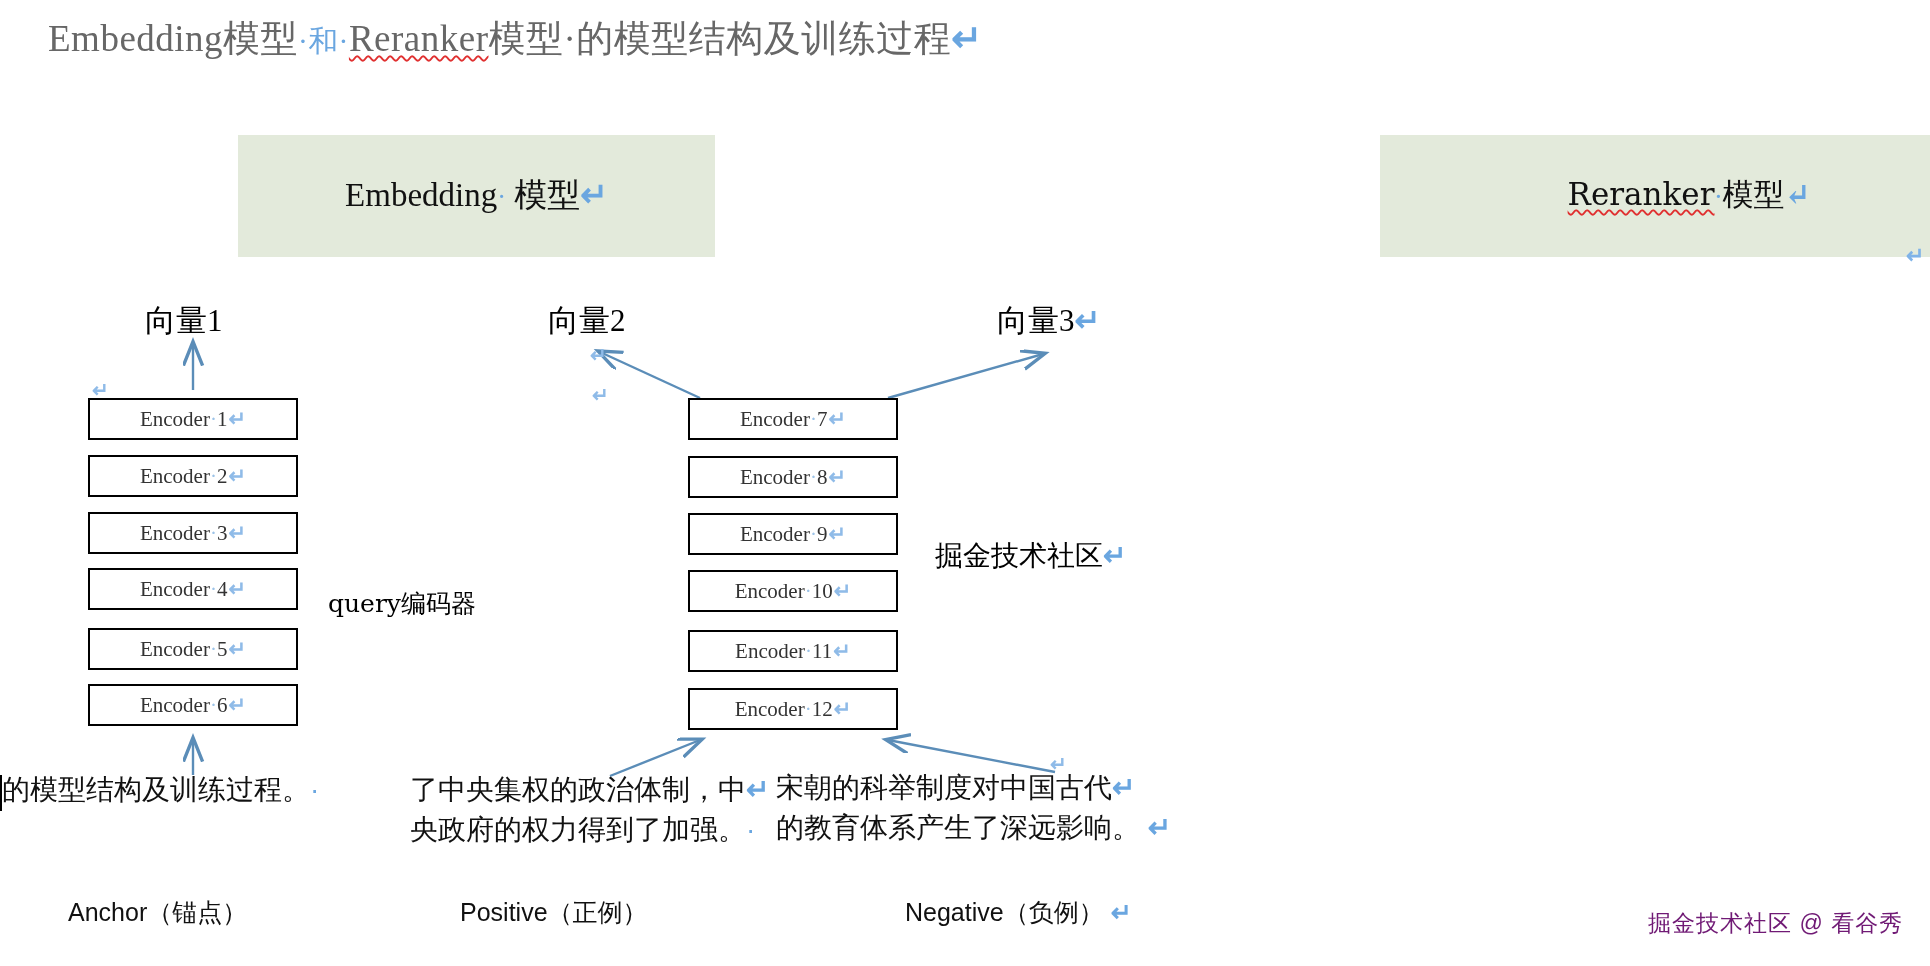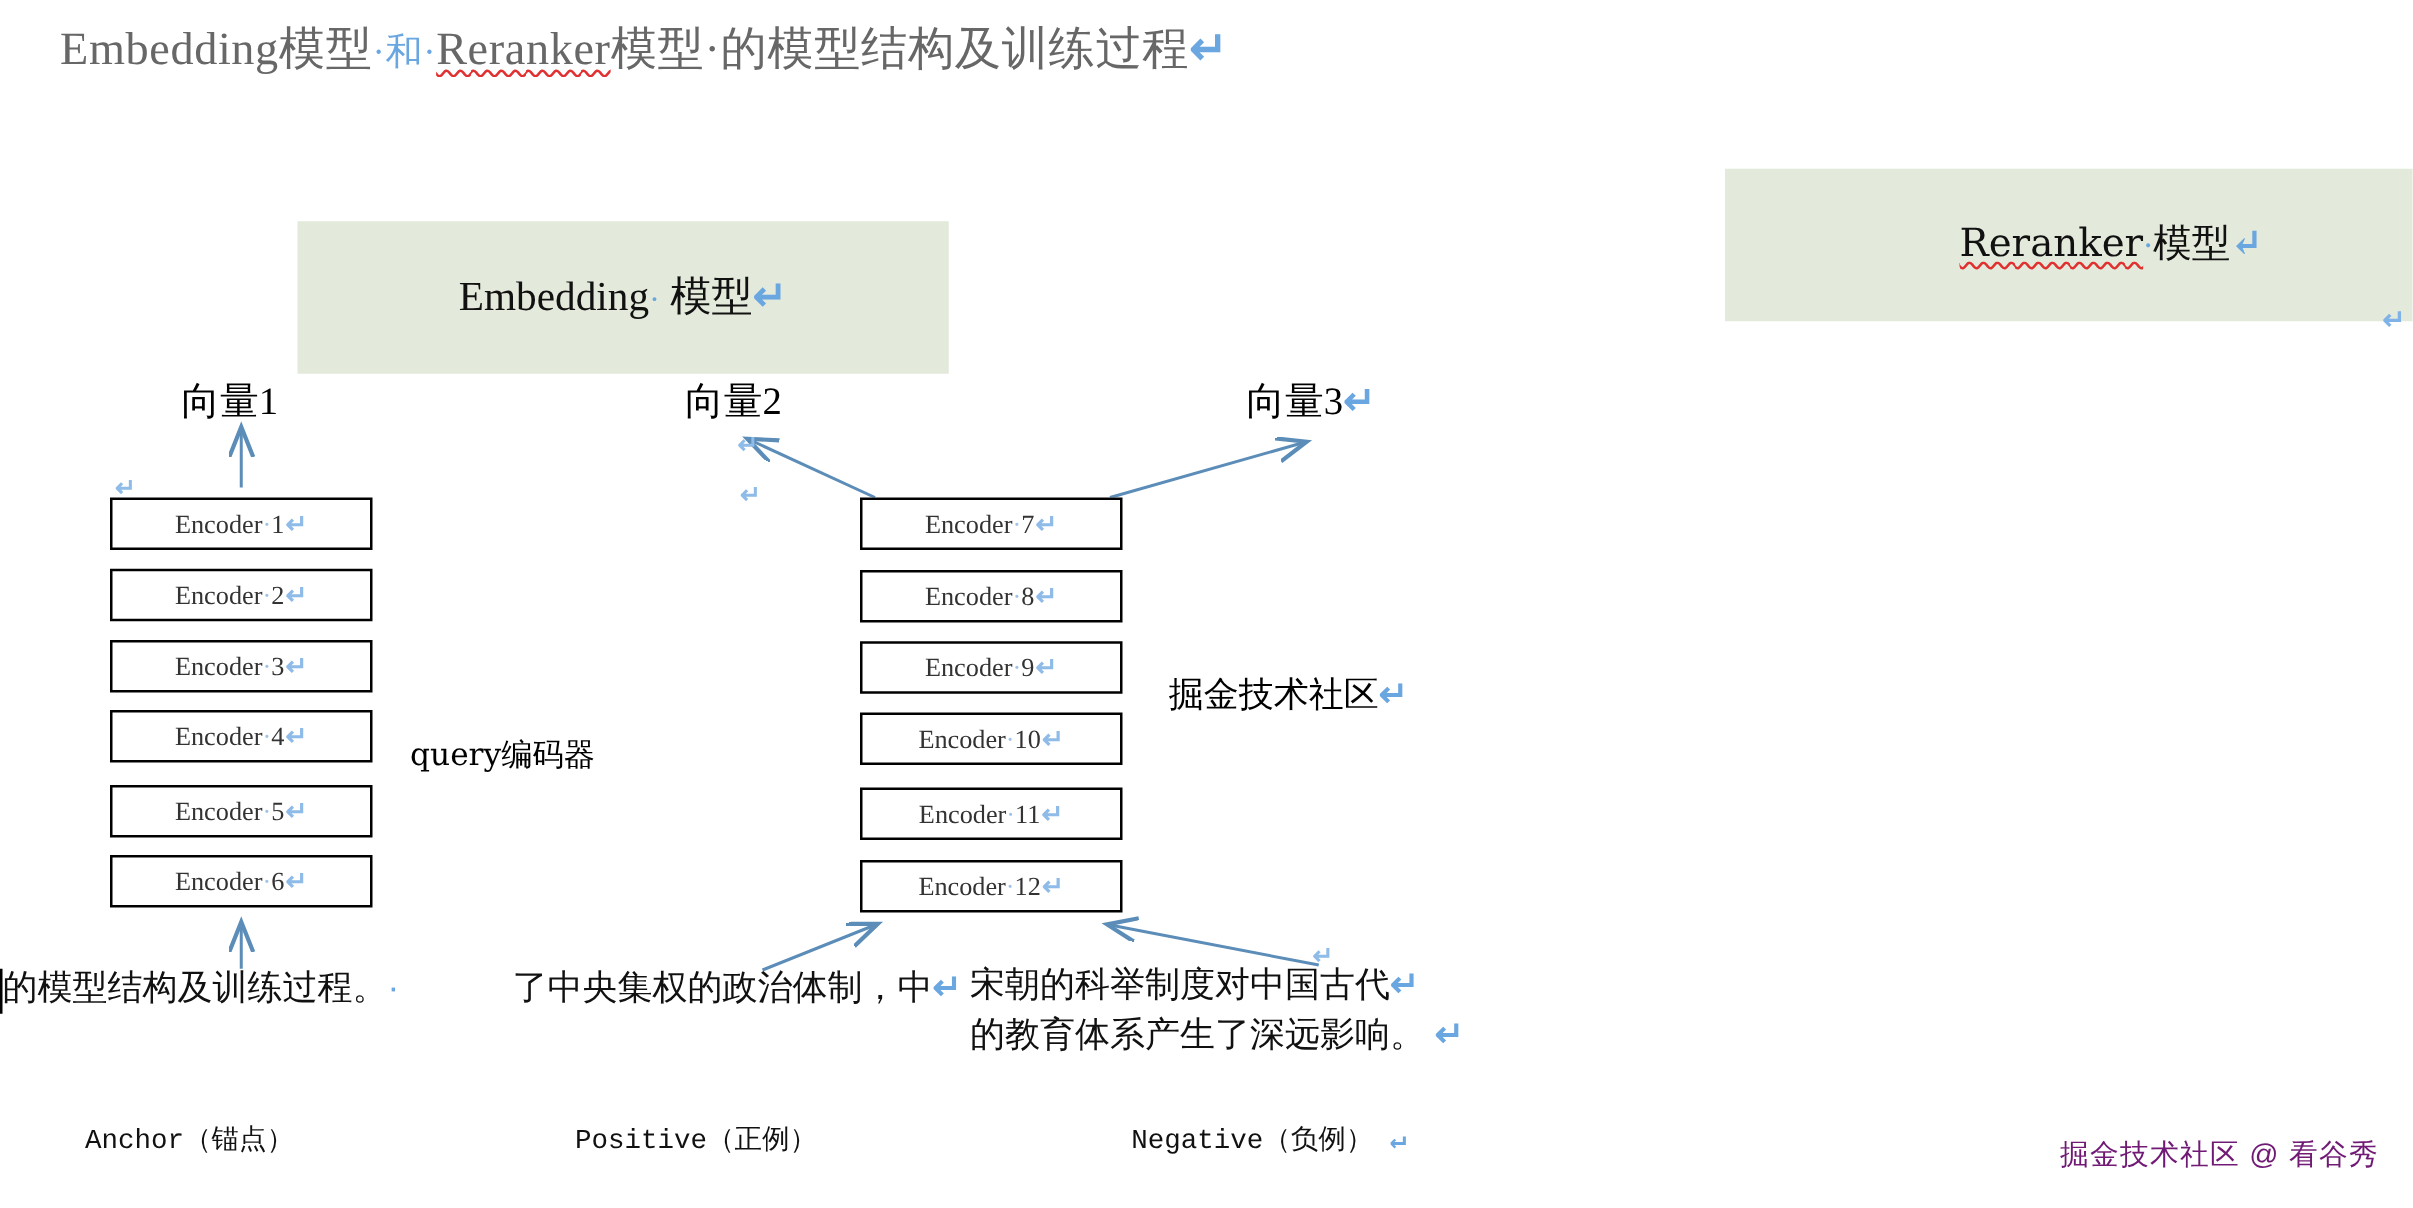--- a/index.html
+++ b/index.html
@@ -29,21 +29,21 @@
     text-decoration-thickness:2px;
     text-underline-offset:4px;
   }
   .pilcrow{color:#6aa6e0;font-weight:bold;}
 
   
   .green-box{
     position:absolute;
     background:#e3eadb;
   }
-  #embedding-box{left:238px;top:135px;width:521px;height:122px;margin-top:42px;}
+  #embedding-box{left:238px;top:135px;width:477px;height:122px;}
   #reranker-box{left:1380px;top:135px;width:618px;height:122px;}
   .green-box .gb-label{
     position:absolute;
     left:0;right:0;
     top:50%;
     transform:translateY(-52%);
     text-align:center;
     font-size:33px;
     color:#111;
     white-space:nowrap;
@@ -110,22 +110,22 @@
   #sample-negative{left:776px;top:768px;}
   .sample .pc{color:#6aa6e0;font-weight:bold;}
   .sample .dotmark{color:#6aa6e0;}
   .caret{
     position:absolute;left:0px;top:775px;width:2px;height:36px;background:#000;
   }
 
   
   .role{
     position:absolute;
-    font-family:Liberation Mono, monospace;
-    font-size:22px;color:#111;
+    font-family:Liberation Sans, sans-serif;
+    font-size:25px;color:#111;
     white-space:nowrap;
     letter-spacing:0px;
   }
   #role-anchor{left:68px;top:896px;}
   #role-positive{left:460px;top:896px;}
   #role-negative{left:905px;top:896px;}
 
   
   .watermark{
     position:absolute;left:1648px;top:908px;
@@ -279,20 +279,21 @@
   <div class="stray" id="stray-d">↵</div>
 
   <div class="caret"></div>
 
   <div class="sample" id="sample-anchor">
     <div><span>的模型结构及训练过程。</span><span class="dotmark">·</span></div>
   </div>
 
   <div class="sample" id="sample-positive">
     <div><span>了中央集权的政治体制，中</span><span class="pc">↵</span></div>
+    <div><span>央政府的权力得到了加强。</span><span class="dotmark">·</span></div>
   </div>
 
   <div class="sample" id="sample-negative">
     <div><span>宋朝的科举制度对中国古代</span><span class="pc">↵</span></div>
     <div><span>的教育体系产生了深远影响。</span> <span class="pc">↵</span></div>
   </div>
 
   <div class="role" id="role-anchor"><span>Anchor（锚点）</span><span class="pilcrow"></span></div>
   <div class="role" id="role-positive"><span>Positive（正例）</span><span class="pilcrow"></span></div>
   <div class="role" id="role-negative"><span>Negative（负例）</span> <span class="pilcrow">↵</span></div>

